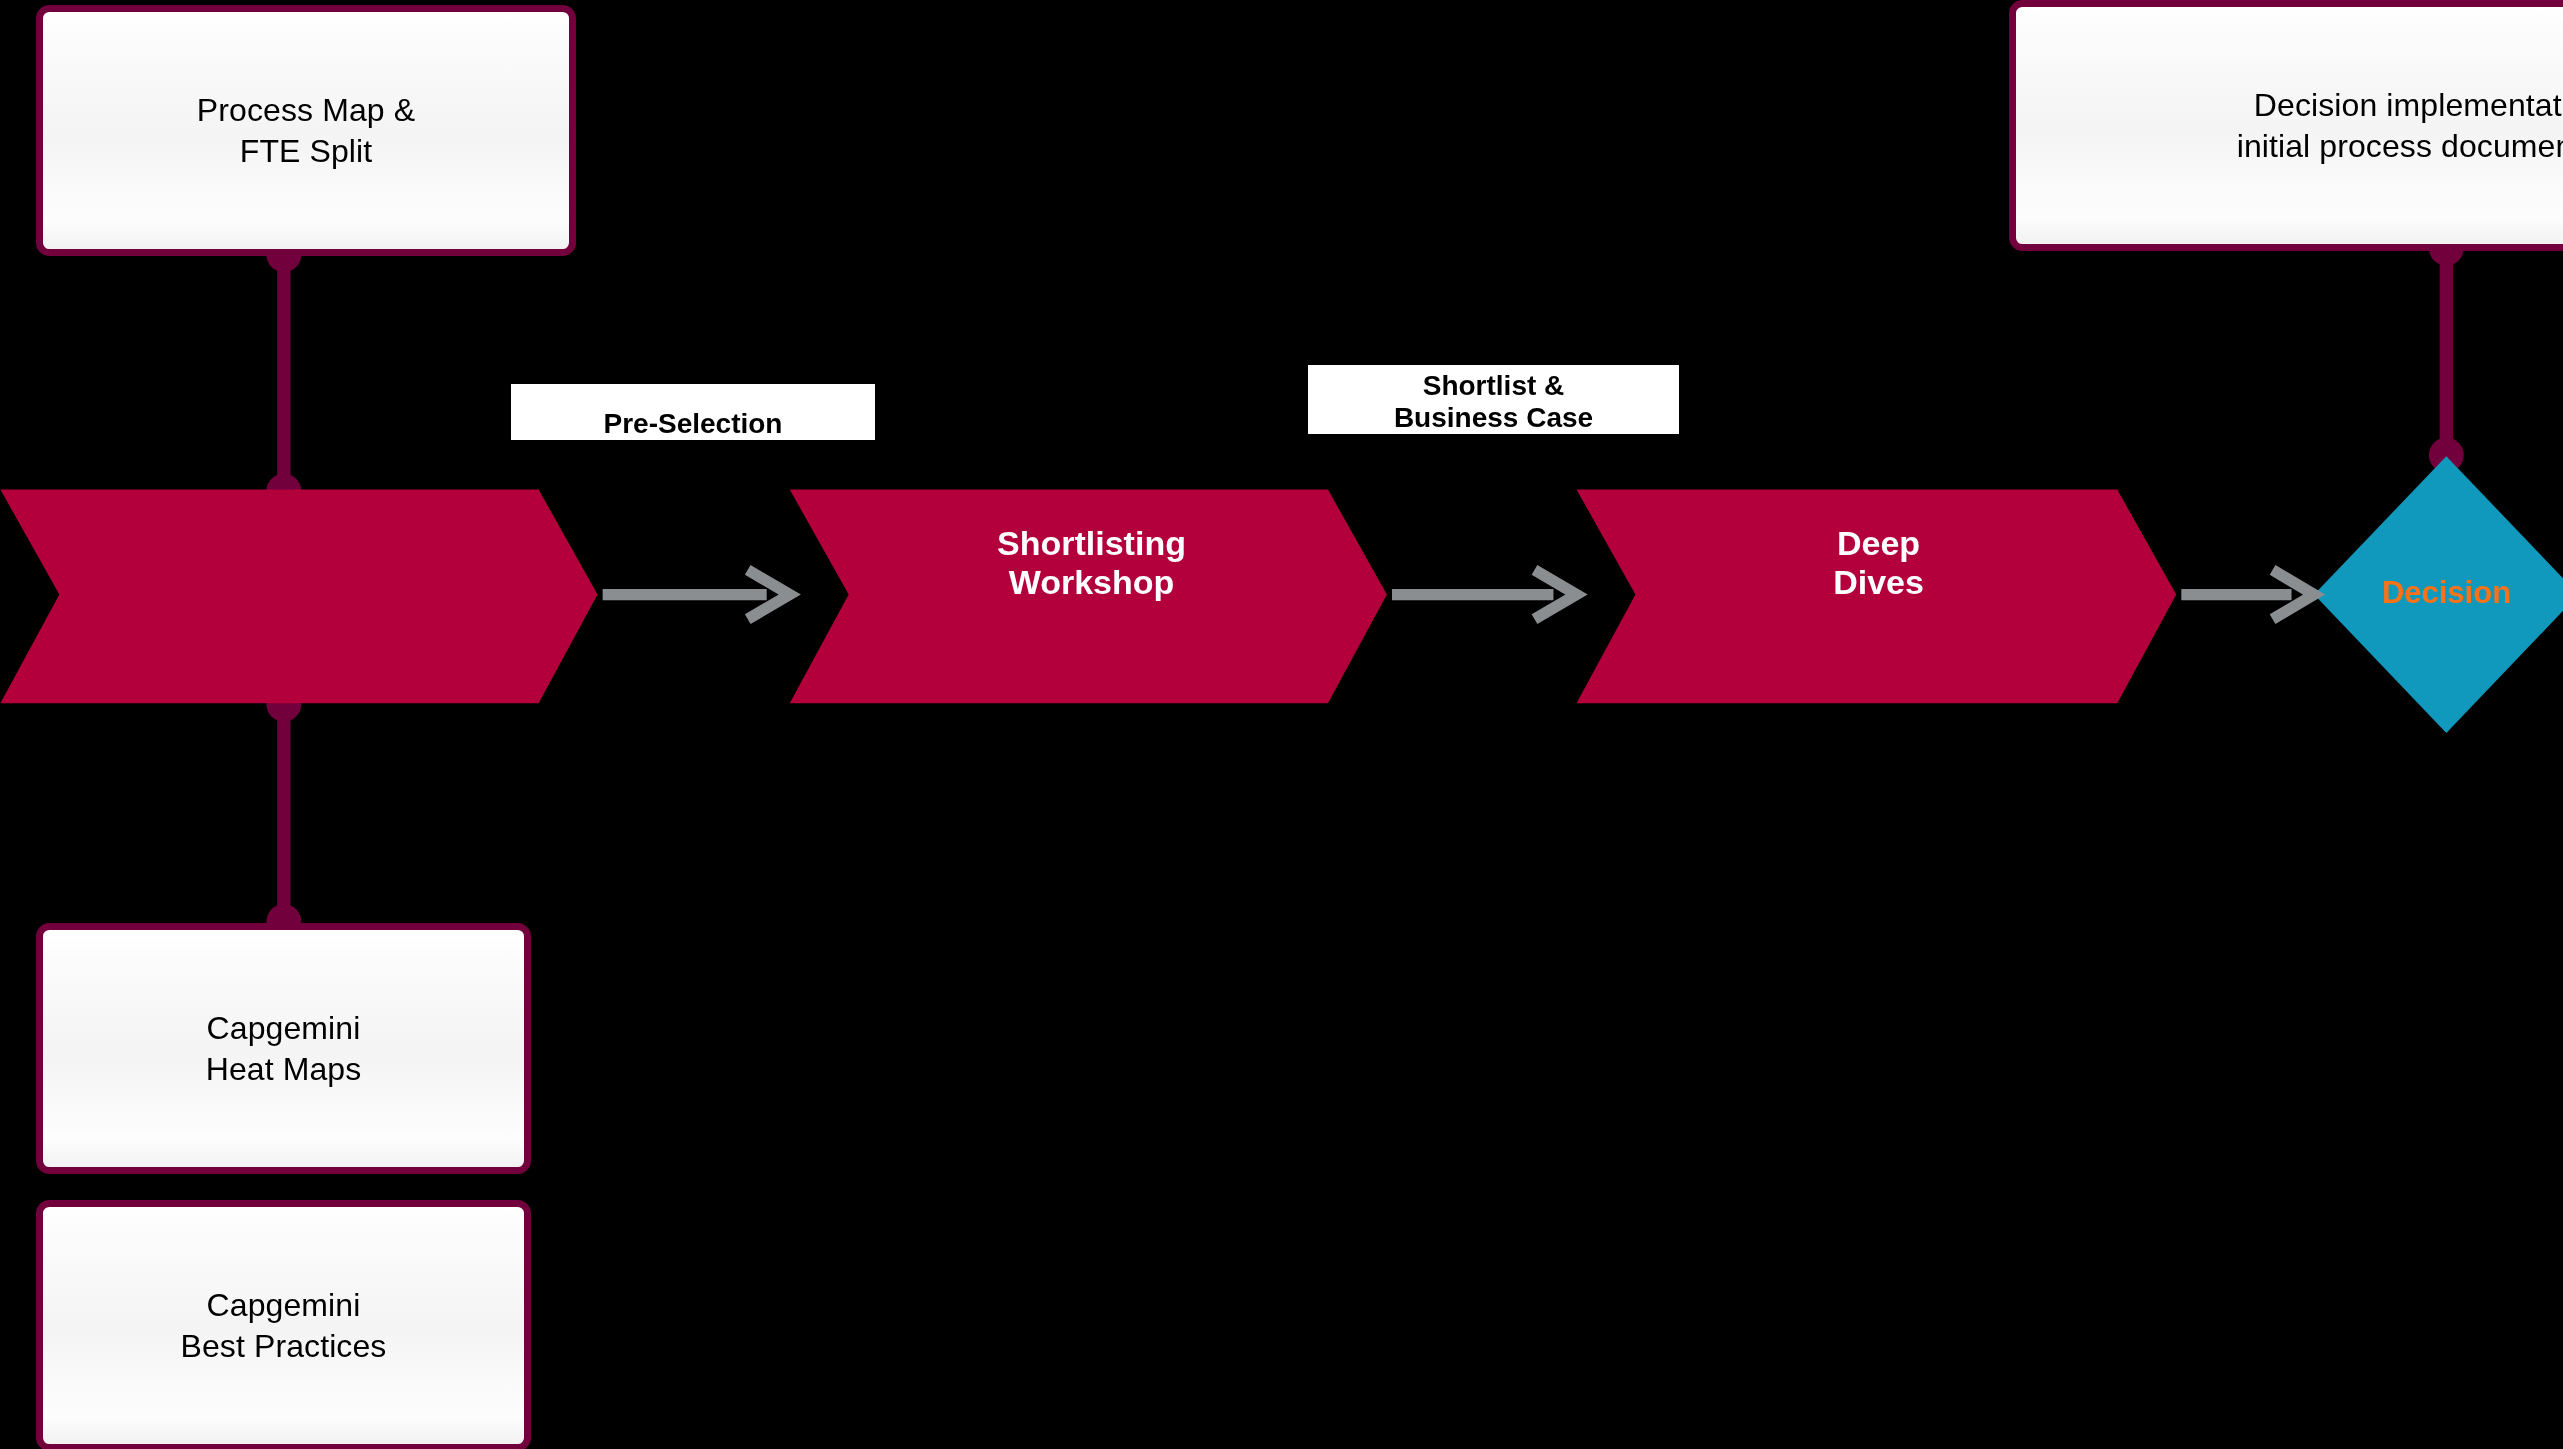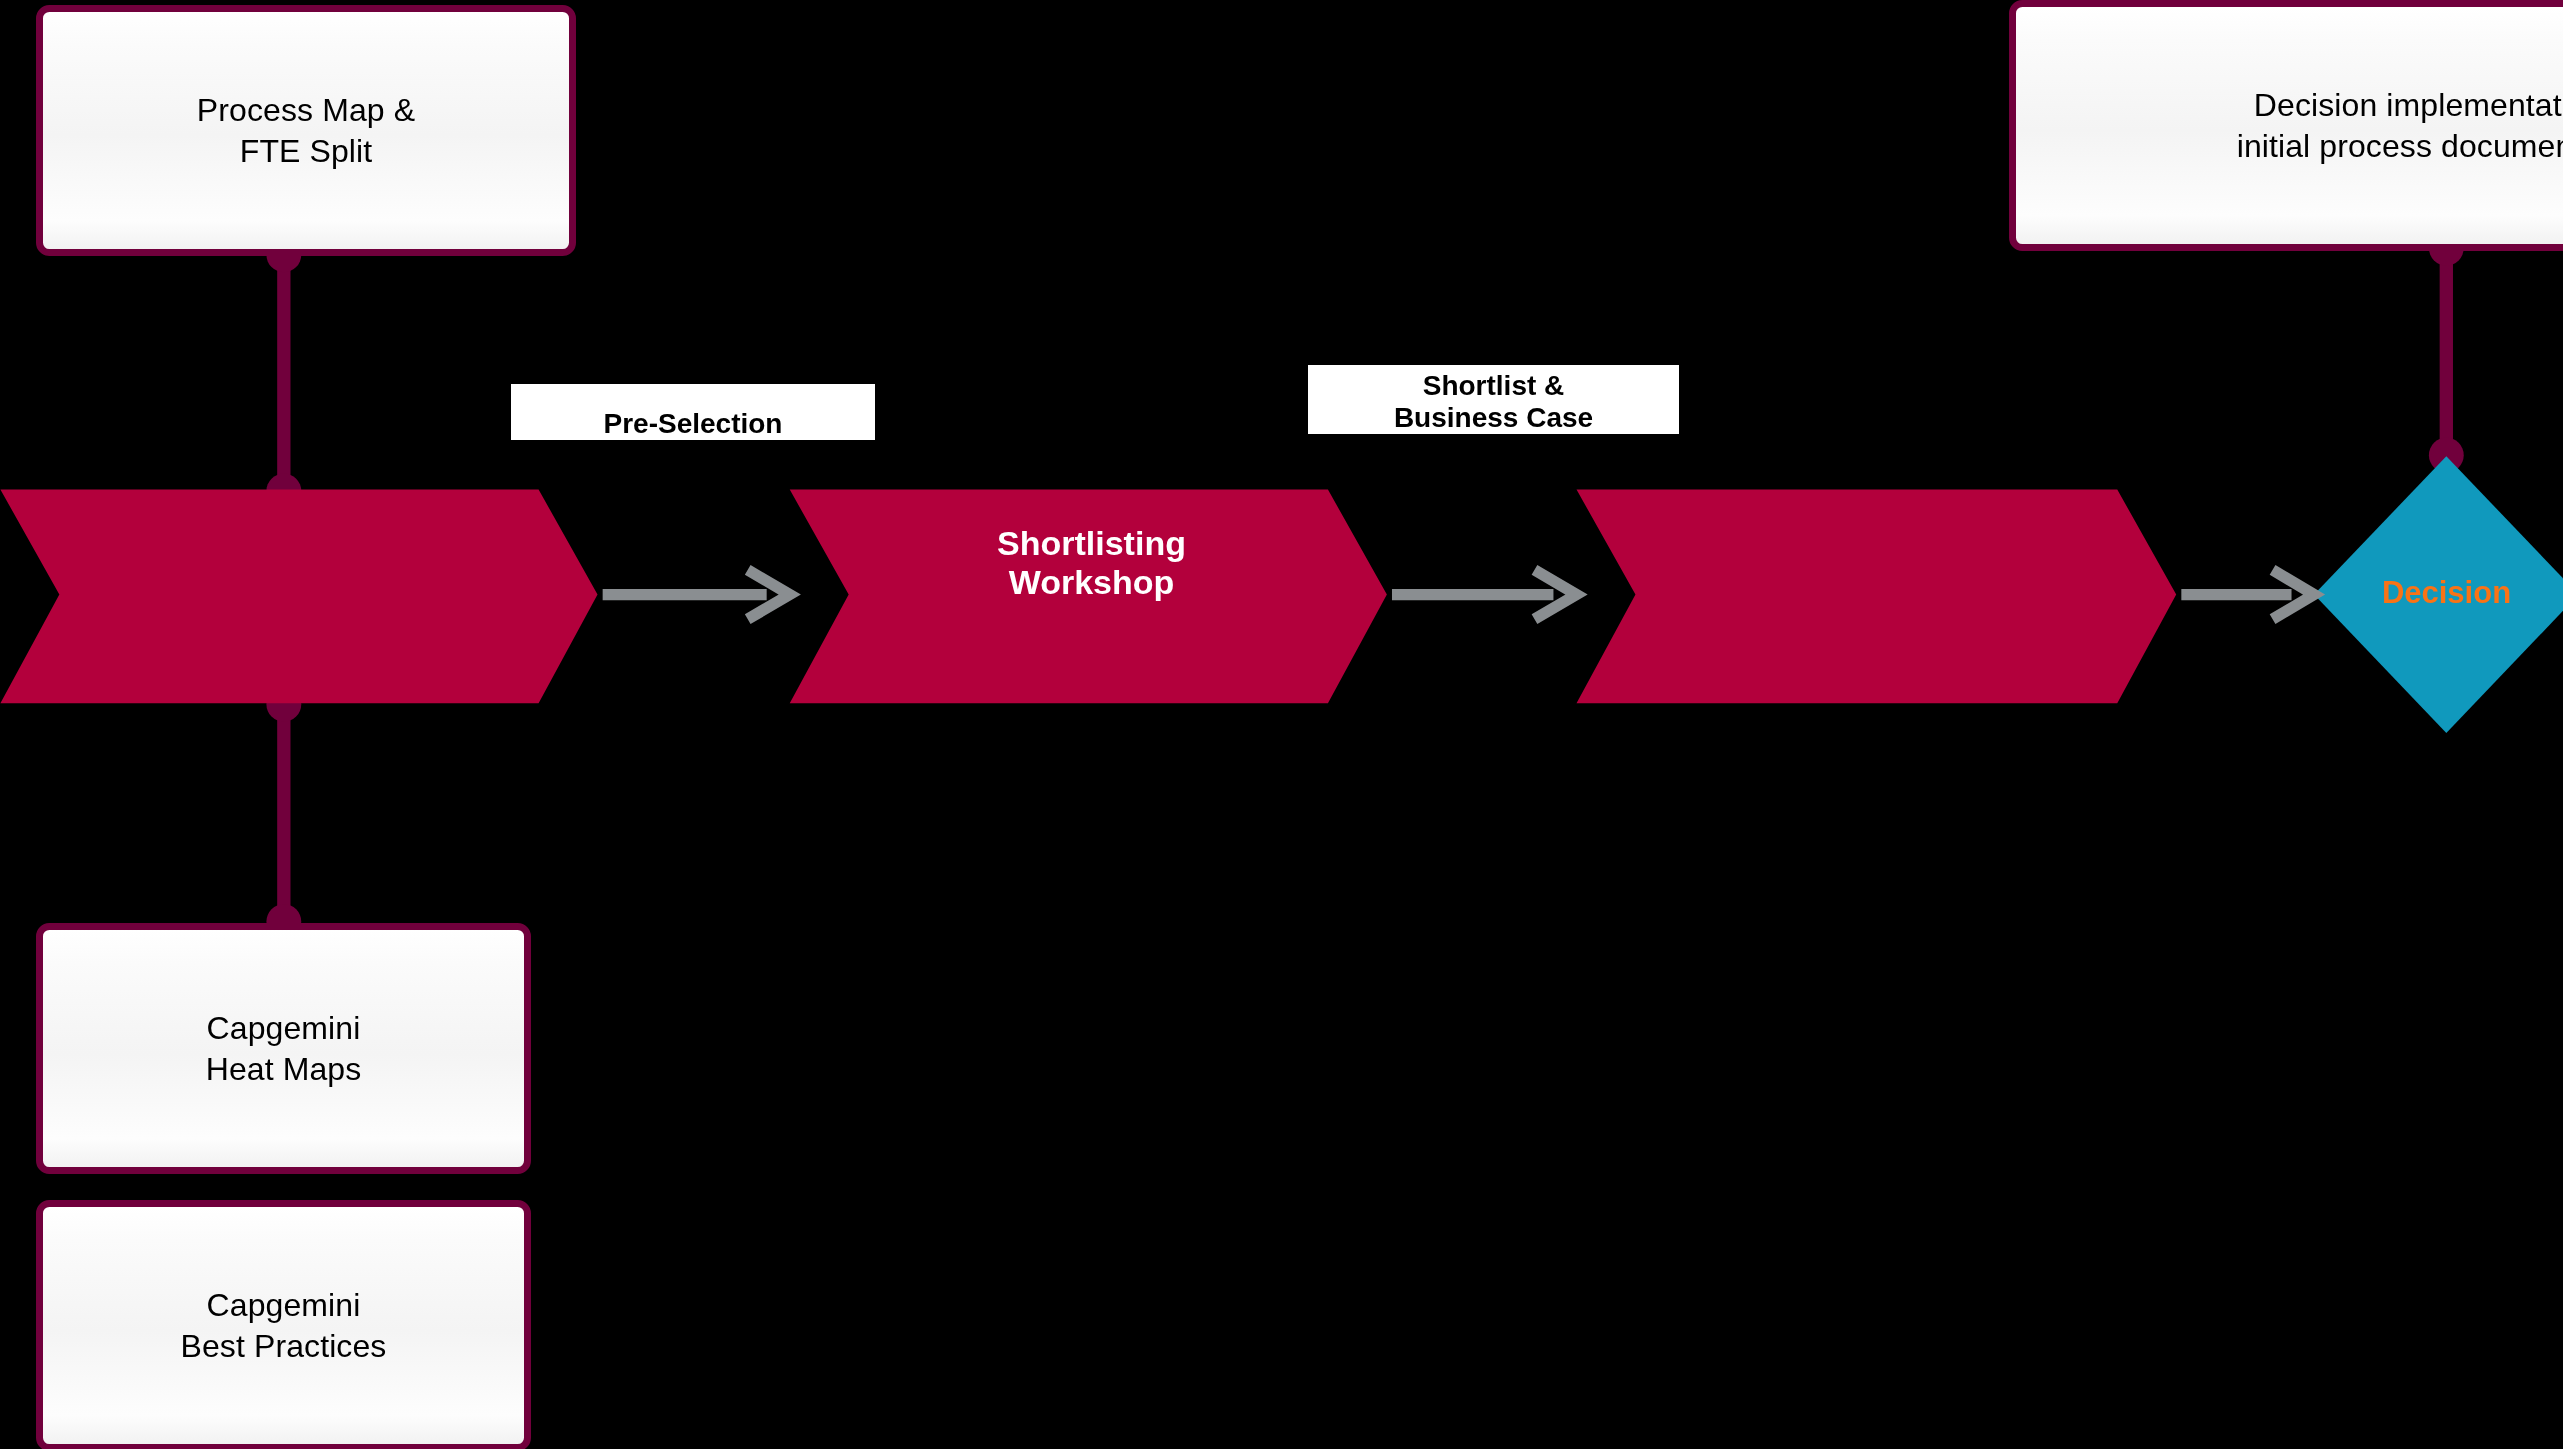--- a/index.html
+++ b/index.html
@@ -109,20 +109,22 @@
 
   <div class="callout" style="left:2009px;top:0px;width:871px;height:251px;">
     <span style="white-space:pre-line">Decision implementation &amp;
 initial process documentation</span>
   </div>
 
 
   <div class="chev-label" style="left:820px;top:524px;width:543px;font-size:34px;text-align:center;">Shortlisting
 Workshop</div>
 
+  <div class="chev-label" style="left:1607px;top:524px;width:543px;font-size:34px;">Deep
+Dives</div>
 
   <div class="tagbox" style="left:511px;top:384px;width:364px;height:56px;font-size:28px;">
     <span style="white-space:pre-line">Pre-Selection</span>
   </div>
 
   <div class="tagbox overflow" style="left:1308px;top:365px;width:371px;height:69px;font-size:28px;">
     <span style="white-space:pre-line;display:block;">Shortlist &amp;
 Business Case</span>
   </div>
 

